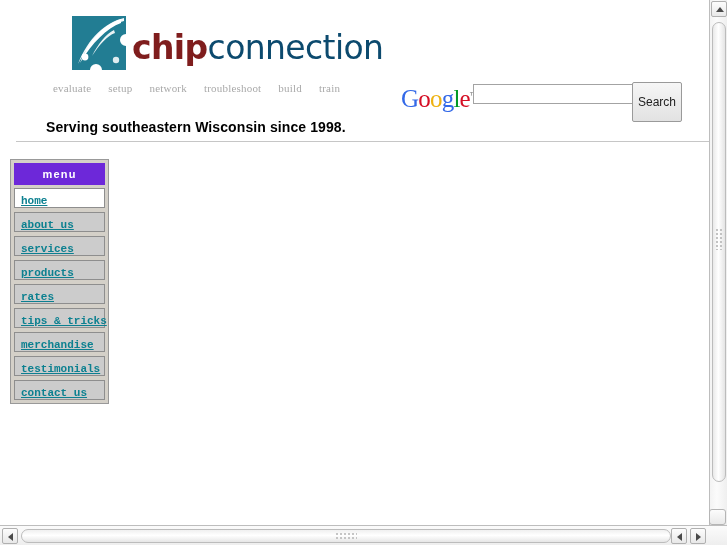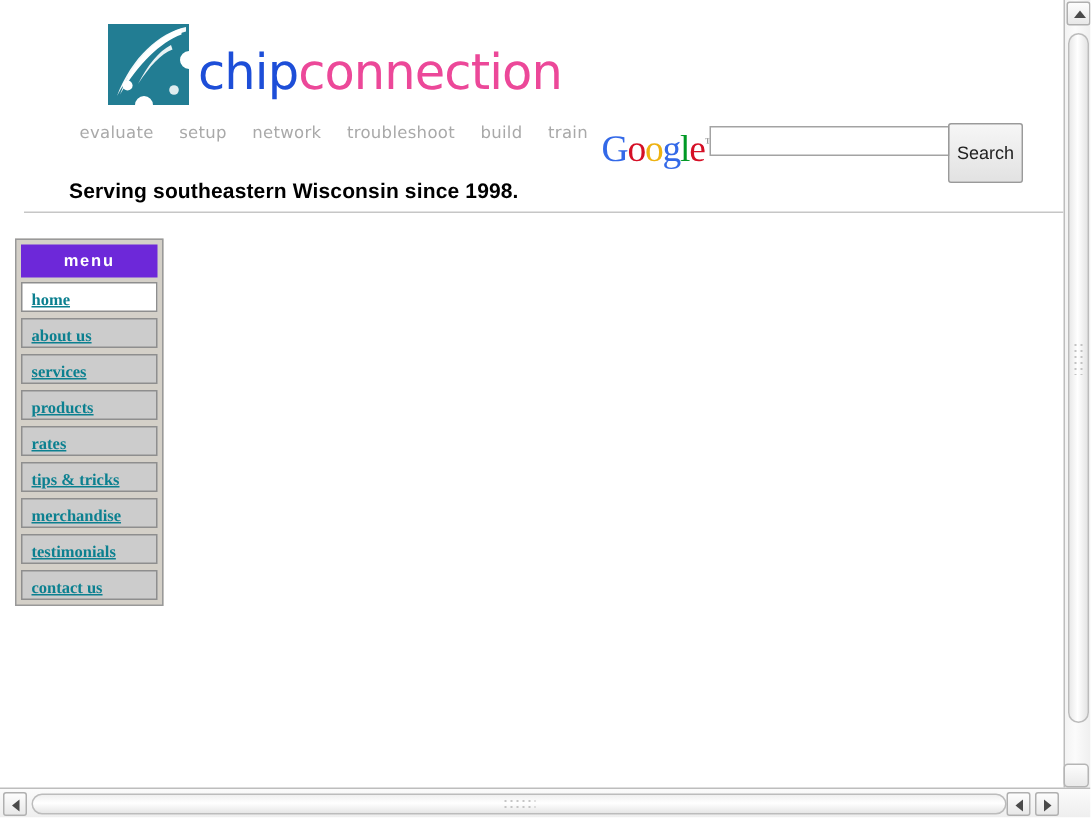--- a/index.html
+++ b/index.html
@@ -52,40 +52,40 @@
     position: absolute;
     left: 60px;
     top: 14px;
     white-space: nowrap;
     font-family: "DejaVu Sans", sans-serif;
     font-size: 33px;
     line-height: 36px;
     letter-spacing: -0.6px;
   }
   #wordmark .w-chip {
-    color: #1d4ed8;
-    font-weight: normal;
+    color: #7f1d1d;
+    font-weight: bold;
   }
   #wordmark .w-conn {
-    color: #ec4899;
+    color: #0c4a6e;
     font-weight: normal;
   }
 
   
   #subnav {
     position: absolute;
     left: 53px;
     top: 82px;
     white-space: nowrap;
     font-family: "DejaVu Sans", sans-serif;
     font-size: 11px;
     color: #a9a9a9;
     letter-spacing: 0.2px;
   }
-  #subnav span { margin-right: 17px; }
+  #subnav span { margin-right: 17px; font-family: Liberation Serif, serif; }
   #subnav span:last-child { margin-right: 12px; }
 
   
   #tagline {
     position: absolute;
     left: 46px;
     top: 119px;
     font-family: "Liberation Sans", sans-serif;
     font-size: 14px;
     font-weight: bold;
@@ -197,21 +197,21 @@
     margin-bottom: 4px;
     padding-left: 6px;
     text-decoration: none;
   }
   .menu-item:last-child { margin-bottom: 0; }
   .menu-item.current {
     background: #ffffff;
     border-color: #8e8e8e;
   }
   .menu-item .mi-label {
-    font-family: Liberation Serif, serif;
+    font-family: Liberation Mono, monospace;
     font-size: 11px;
     font-weight: bold;
     color: #0c8090;
     text-decoration: underline;
     white-space: nowrap;
   }
 
   
   #content-area {
     position: absolute;

